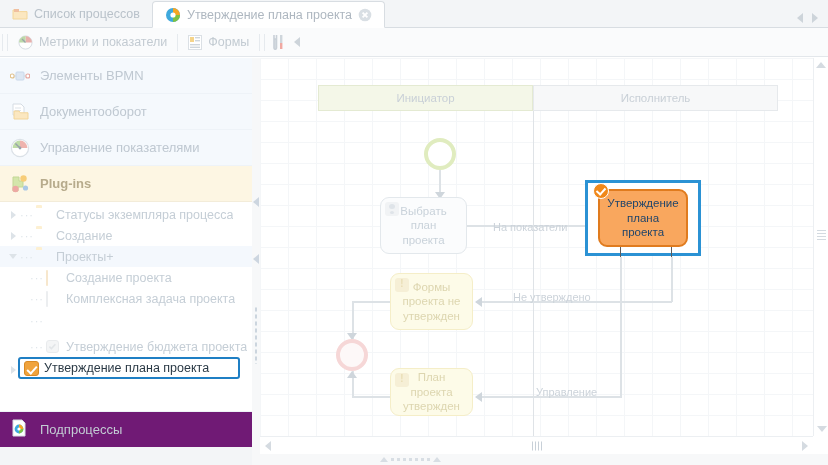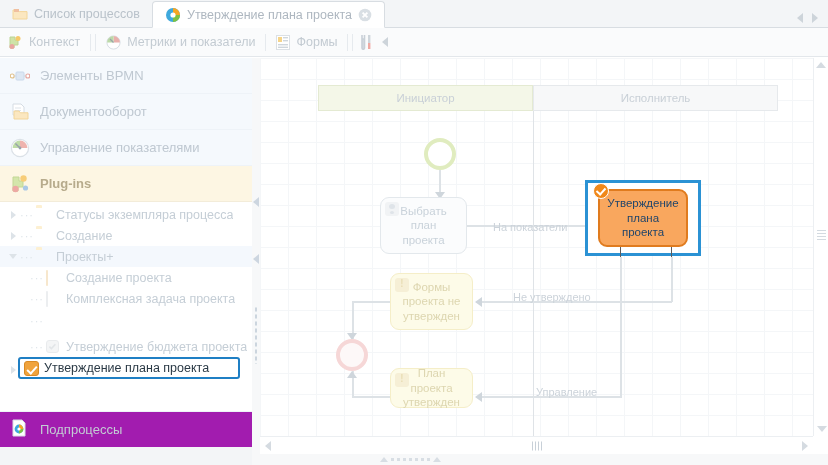--- a/index.html
+++ b/index.html
@@ -97,21 +97,21 @@
   }
   .selrow .chk:after{
     content:"";position:absolute;left:4px;top:2px;width:4px;height:8px;
     border:solid #ffffff;border-width:0 2px 2px 0;transform:rotate(42deg);
   }
   .selrow .stext{font-size:12.5px;color:#2b3a46;white-space:nowrap;}
 
   .subproc{
     position:absolute;left:0;bottom:18px;width:252px;height:36px;
     display:flex;align-items:center;gap:10px;padding:0 10px;box-sizing:border-box;
-    background:#a21caf;border-top:1px solid #eef3f8;
+    background:#701a75;border-top:1px solid #eef3f8;
     font-size:13px;color:#c3ccd4;
   }
   .sbfoot{position:absolute;left:0;bottom:0;width:252px;height:18px;background:#f3f5f7;}
 
   
   .splitter{position:absolute;left:252px;top:58px;width:8px;height:407px;background:#f7f8f9;}
   .sparr{position:absolute;left:1px;width:0;height:0;border-top:5px solid transparent;border-bottom:5px solid transparent;border-right:6px solid #cdd6e0;}
   .spdots{position:absolute;left:2px;top:248px;width:4px;height:58px;
     background-image:radial-gradient(#ccd5de 1.2px, transparent 1.3px);
     background-size:4px 7px;}
@@ -245,30 +245,20 @@
       </span>
     </div>
     <div class="tabspacer"></div>
     <div class="tabnav">
       <span class="tri left"></span>
       <span class="tri right"></span>
     </div>
   </div>
 
   <div class="toolbar">
-    <div class="tbitem">
-      <span class="nicon" style="width:15px;height:15px;">
-        <svg width="15" height="15" viewBox="0 0 15 15">
-            <path d="M2 2 h5 v3 h3 v5 h-4 v3 h-4 z" fill="#cfe3a8" stroke="#bcd494"></path>
-            <circle cx="10" cy="3.5" r="2.5" fill="#f6c96a"></circle>
-            <circle cx="4" cy="11.5" r="2.5" fill="#e9a5a0"></circle>
-          </svg>
-      </span>
-      <span>Контекст</span>
-    </div>
     <div class="tbsep"></div>
     <div class="tbsep"></div>
     <div class="tbitem">
       <span class="nicon" style="width:15px;height:15px;">
         <svg width="15" height="15" viewBox="0 0 15 15">
             <circle cx="7.5" cy="7.5" r="6.6" fill="#ffffff" stroke="#d7dde3"></circle>
             <path d="M7.5 1 A6.5 6.5 0 0 1 14 7.5 L7.5 7.5 Z" fill="#e8b0ac"></path>
             <path d="M1 7.5 A6.5 6.5 0 0 1 7.5 1 L7.5 7.5 Z" fill="#bcd9a8"></path>
             <path d="M7.5 7.5 L4 4" stroke="#9aa3ab" stroke-width="1.2"></path>
           </svg>
@@ -488,21 +478,21 @@
     <div class="flow" style="left:360px;top:199px;width:1.5px;height:140px;"></div>
     <div class="flow" style="left:222px;top:338px;width:140px;height:1.5px;"></div>
     <span class="ah left" style="left:215px;top:334px;"></span>
     <span class="flowlabel" style="left:276px;top:328px;">Управление</span>
 
     <div class="node task yellow" style="left:130px;top:215px;width:83px;height:57px;">
       <span class="badge script"></span>
       <span>Формы проекта не утвержден</span>
     </div>
 
-    <div class="node task yellow" style="left:130px;top:310px;width:83px;height:40px;">
+    <div class="node task yellow" style="left:130px;top:310px;width:83px;height:48px;">
       <span class="badge script"></span>
       <span>План проекта утвержден</span>
     </div>
 
     <div class="flow" style="left:130px;top:243px;width:1.5px;height:0;"></div>
     <div class="flow" style="left:92px;top:243px;width:38px;height:1.5px;"></div>
     <div class="flow" style="left:92px;top:243px;width:1.5px;height:38px;"></div>
     <span class="ah down" style="left:87px;top:275px;"></span>
 
     <div class="flow" style="left:92px;top:338px;width:38px;height:1.5px;"></div>

